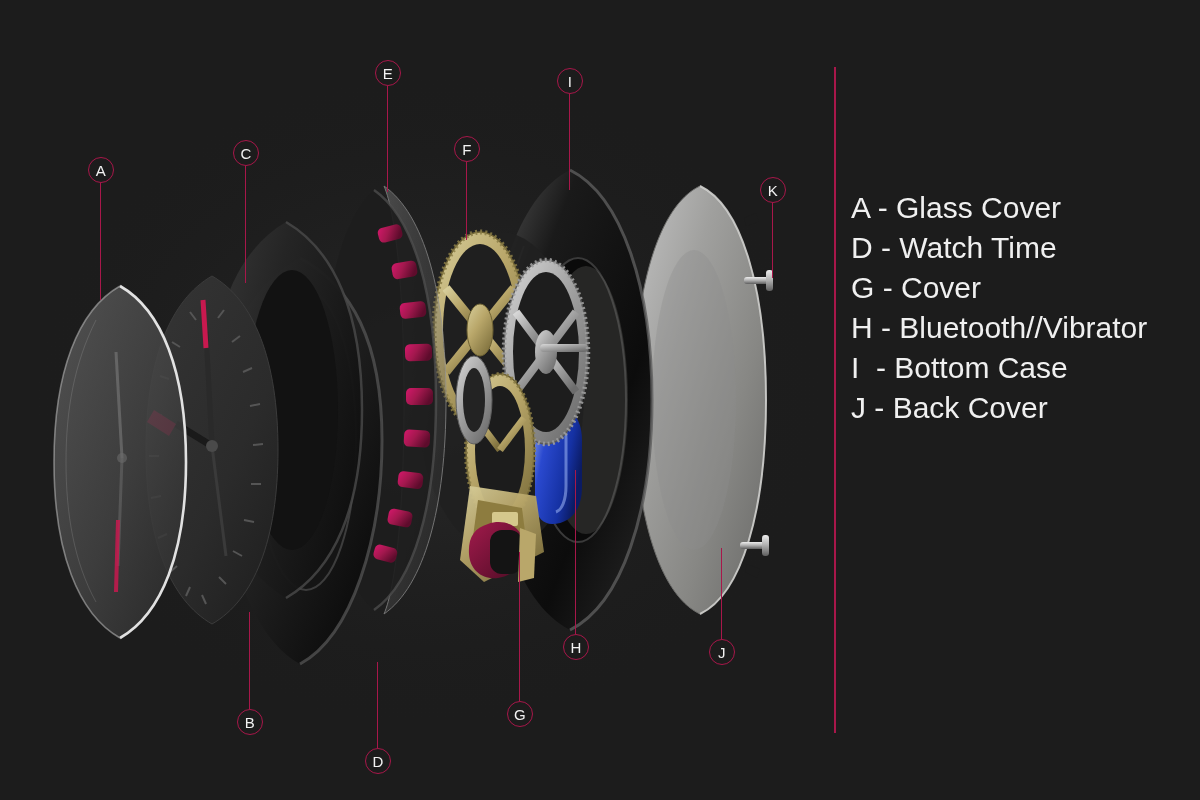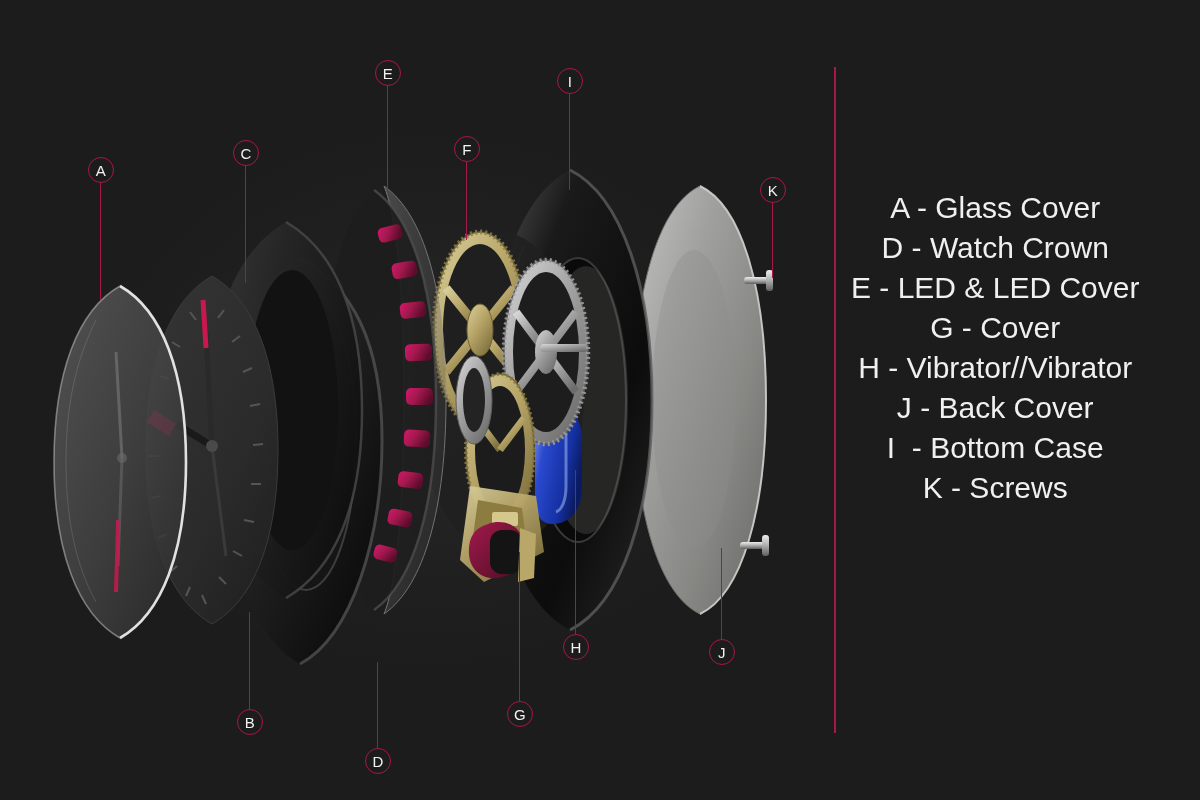--- a/index.html
+++ b/index.html
@@ -22,21 +22,21 @@
     display:flex; align-items:center; justify-content:center;
     color:#f2f2f2; font-size:15px; line-height:1;
     font-family:"Liberation Sans", sans-serif;
     letter-spacing:0.3px;
   }
   .callout .leader {
     position:absolute; width:1.4px; background:#a8174a;
   }
 
   
-  #legend { position:absolute; left:834px; top:0; width:366px; height:800px;text-align:center; }
+  #legend { position:absolute; left:834px; top:0; width:366px; height:800px; }
   #legend-rule {
     position:absolute; left:0px; top:67px; width:2px; height:666px;
     background:#a8174a;
   }
   #legend-list {
     position:absolute; left:17px; top:188px;
     list-style:none;
   }
   #legend-list li {
     color:#f0f0f0;
@@ -394,23 +394,21 @@
     <div class="callout">
       <div class="leader" style="left:772px; top:203px; height:75px;"></div>
       <div class="disc" style="left:760px; top:177px;">K</div>
     </div>
   </div>
 
   <div id="legend">
     <div id="legend-rule"></div>
     <ul id="legend-list">
       <li>A - Glass Cover</li>
-      <li>D - Watch Crown</li>
-      <li>E - LED &amp; LED Cover</li>
+      <li>D - Watch Time</li>
       <li>G - Cover</li>
-      <li>H - Vibrator//Vibrator</li>
+      <li>H - Bluetooth//Vibrator</li>
+      <li>I  - Bottom Case</li>
       <li>J - Back Cover</li>
-      <li>I  - Bottom Case</li>
-      <li>K - Screws</li>
     </ul>
   </div>
 
 </div>
 
 </body></html>

